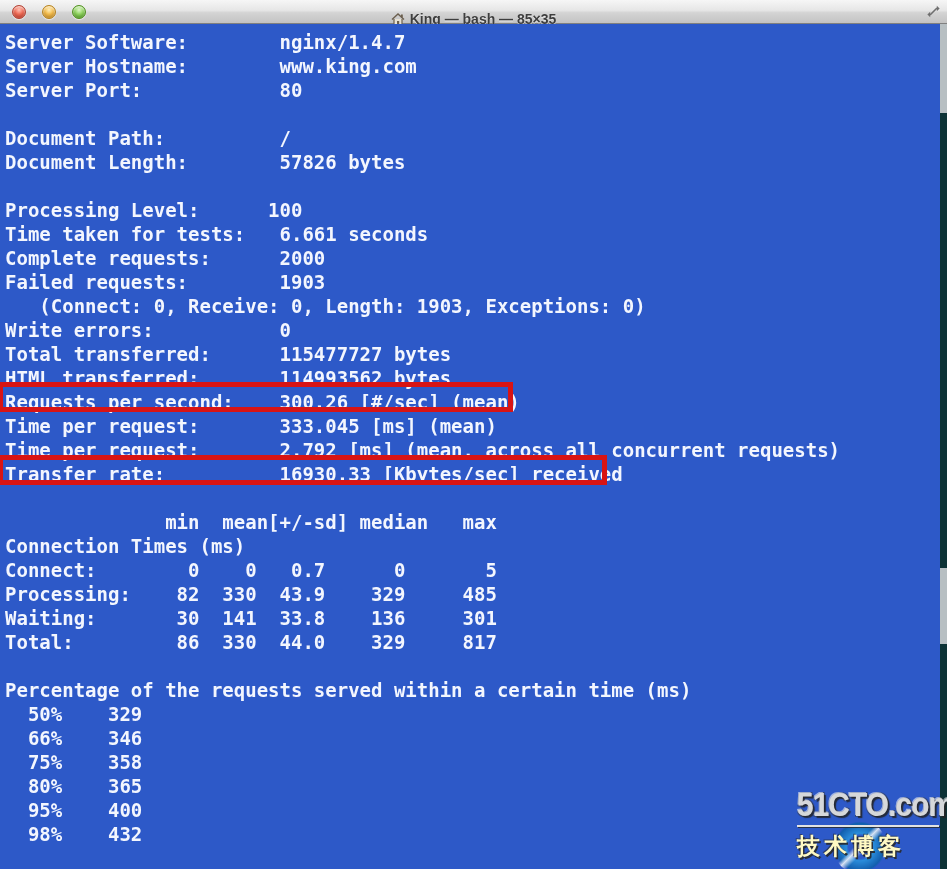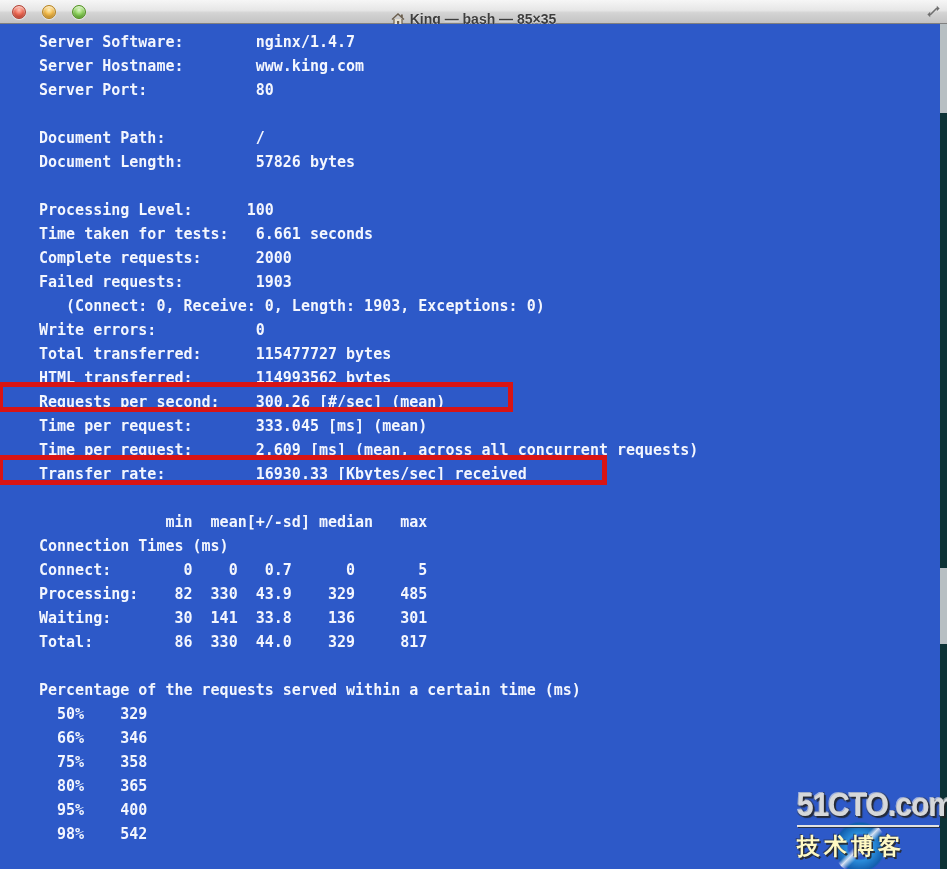--- a/index.html
+++ b/index.html
@@ -27,21 +27,21 @@
 
   
   .screen {
     position:absolute; top:24px; left:0; width:940px; height:845px;
     background:#2d59c8; overflow:hidden;
     padding:6px 0 0 5px;
   }
   .tline {
     height:24px; line-height:24px; white-space:pre;
     font-family:"DejaVu Sans Mono", monospace;
-    font-size:15px; font-weight:bold; color:#f3f6fe;margin-left:34px;
+    font-size:19px; font-weight:bold; color:#f3f6fe;
   }
 
   
   .redbox { position:absolute; border:5px solid #d81414; pointer-events:none; }
   .redbox.box1 { left:-2px; top:358px; width:515px; height:30px; }
   .redbox.box2 { left:-2px; top:431px; width:609px; height:30px; }
 
   
   .side-strip { position:absolute; right:0; top:24px; width:7px; height:845px; background:#0d3336; }
   .strip-seg { position:absolute; right:0; width:7px; background:#b7bfc2; }
@@ -112,37 +112,37 @@
         <div class="tline">Processing Level:      100</div>
         <div class="tline">Time taken for tests:   6.661 seconds</div>
         <div class="tline">Complete requests:      2000</div>
         <div class="tline">Failed requests:        1903</div>
         <div class="tline">   (Connect: 0, Receive: 0, Length: 1903, Exceptions: 0)</div>
         <div class="tline">Write errors:           0</div>
         <div class="tline">Total transferred:      115477727 bytes</div>
         <div class="tline">HTML transferred:       114993562 bytes</div>
         <div class="tline">Requests per second:    300.26 [#/sec] (mean)</div>
         <div class="tline">Time per request:       333.045 [ms] (mean)</div>
-        <div class="tline">Time per request:       2.609 [ms] (mean, across all concurrent requests)</div>
+        <div class="tline">Time per request:       2.792 [ms] (mean, across all concurrent requests)</div>
         <div class="tline">Transfer rate:          16930.33 [Kbytes/sec] received</div>
         <div class="tline"> </div>
         <div class="tline">              min  mean[+/-sd] median   max</div>
         <div class="tline">Connection Times (ms)</div>
         <div class="tline">Connect:        0    0   0.7      0       5</div>
         <div class="tline">Processing:    82  330  43.9    329     485</div>
         <div class="tline">Waiting:       30  141  33.8    136     301</div>
         <div class="tline">Total:         86  330  44.0    329     817</div>
         <div class="tline"> </div>
         <div class="tline">Percentage of the requests served within a certain time (ms)</div>
         <div class="tline">  50%    329</div>
         <div class="tline">  66%    346</div>
         <div class="tline">  75%    358</div>
         <div class="tline">  80%    365</div>
         <div class="tline">  95%    400</div>
-        <div class="tline">  98%    542</div>
+        <div class="tline">  98%    432</div>
       </div>
     <div class="redbox box1"></div>
     <div class="redbox box2"></div>
   </div>
 
   <div class="side-strip"></div>
   <div class="strip-seg top"></div>
   <div class="strip-seg thumb"></div>
 
   <div class="watermark">

